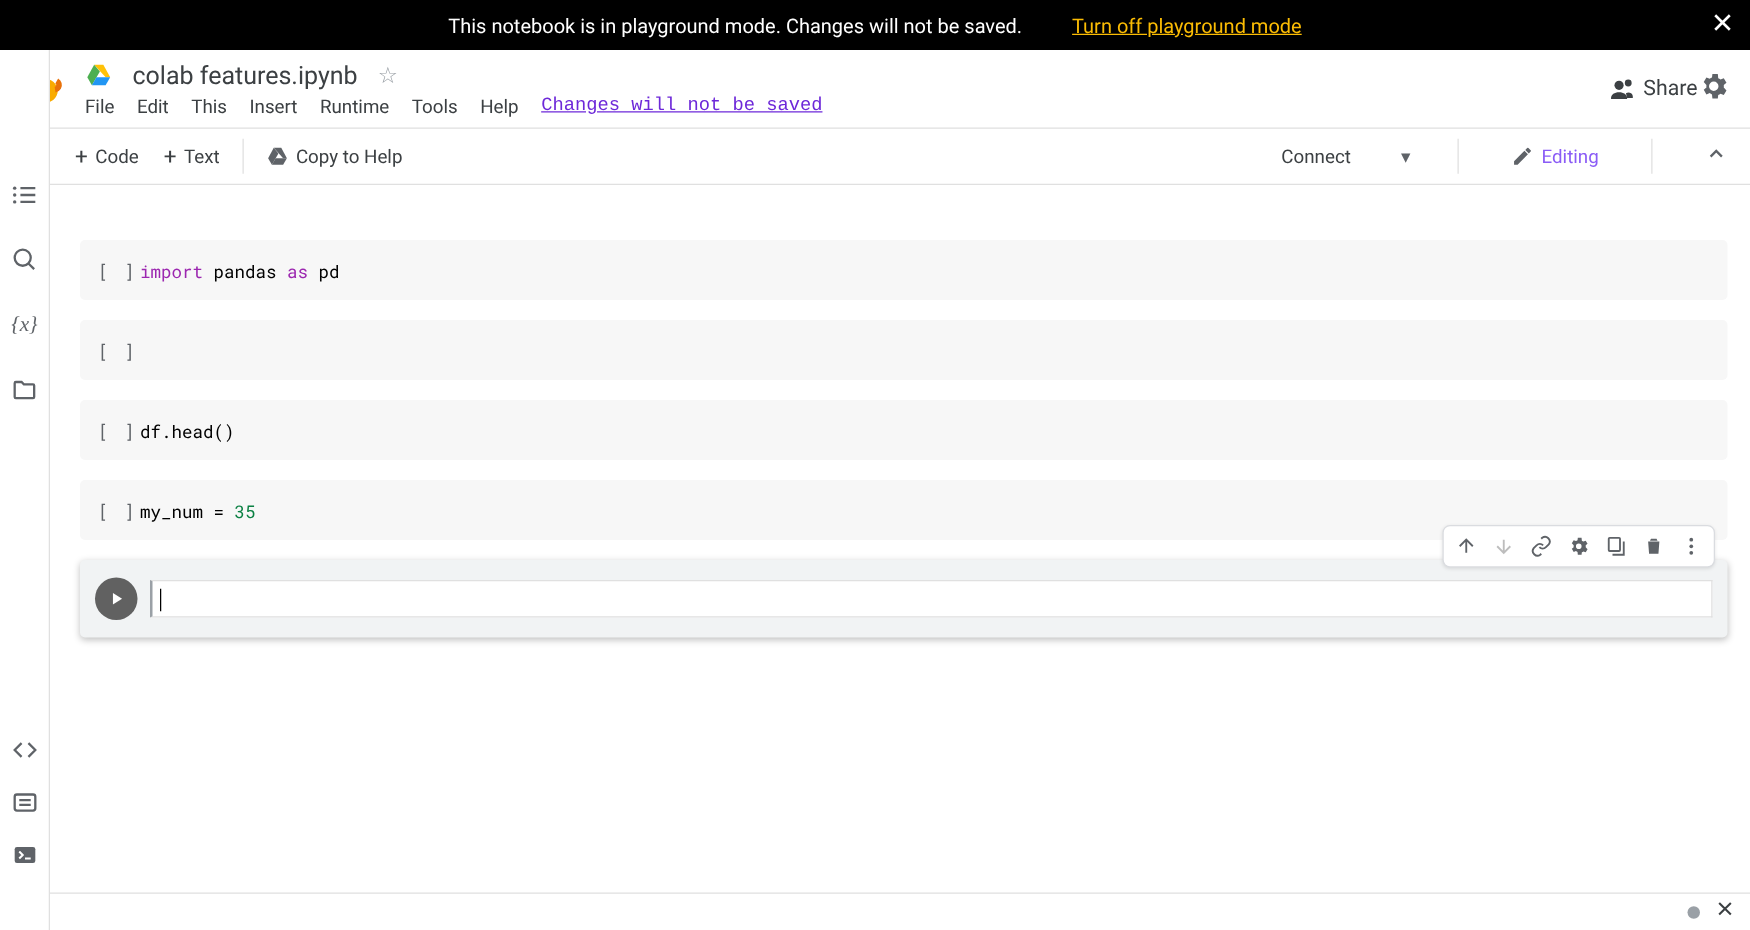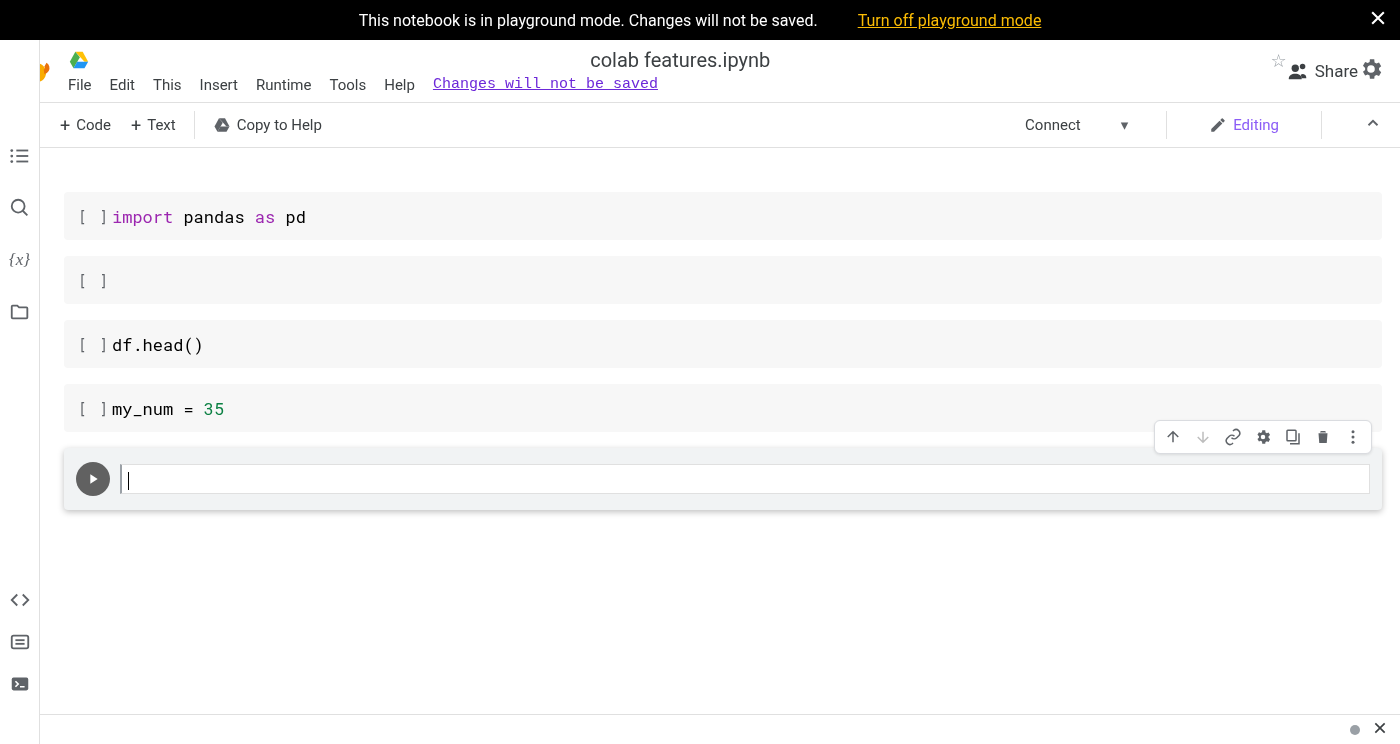--- a/index.html
+++ b/index.html
@@ -8,21 +8,21 @@
 
 .banner { background: #000; color: #fff; height: 40px; display: flex; align-items: center; justify-content: center; font-size: 16px; position: relative; }
 .banner a { color: #fbbc04; text-decoration: underline; cursor: pointer; margin-left: 40px; }
 .banner .close { position: absolute; right: 12px; top: 8px; cursor: pointer; font-size: 20px; line-height: 1; }
 
 
 .header { display: flex; align-items: flex-start; padding: 8px 16px 0 16px; }
 .logo { width: 40px; height: 40px; margin-right: 12px; display: flex; align-items: center; justify-content: center; }
 .logo svg { width: 36px; height: 36px; }
 .title-area { flex: 1; }
-.title-row { display: flex; align-items: center; gap: 16px; justify-content: space-between; }
+.title-row { display: flex; align-items: center; gap: 16px; }
 .drive-icon { width: 22px; height: 22px; }
 .title { font-size: 20px; color: #3c4043; }
 .star { color: #9aa0a6; font-size: 18px; cursor: pointer; }
 .menu-row { display: flex; gap: 18px; margin-top: 4px; font-size: 15px; color: #3c4043; }
 .menu-row .menu-item { cursor: pointer; }
 .menu-row .unsaved { color: #6d28d9; text-decoration: underline; cursor: pointer; font-family: Liberation Mono, monospace; }
 .header-right { display: flex; align-items: center; padding-top: 8px; }
 .share { display: flex; align-items: center; gap: 6px; font-size: 17px; color: #3c4043; cursor: pointer; }
 .gear-big { cursor: pointer; color: #5f6368; }
 
@@ -38,21 +38,21 @@
 
 
 .left-rail { position: absolute; left: 0; top: 40px; bottom: 0; width: 40px; border-right: 1px solid #e0e0e0; display: flex; flex-direction: column; align-items: center; padding-top: 104px; gap: 28px; background: #fff; }
 .rail-icon { color: #5f6368; cursor: pointer; width: 24px; height: 24px; display: flex; align-items: center; justify-content: center; }
 .rail-bottom { margin-top: auto; margin-bottom: 48px; display: flex; flex-direction: column; gap: 18px; }
 
 
 .main { position: absolute; left: 40px; right: 0; top: 162px; bottom: 30px; overflow-y: auto; padding: 30px 18px 0 24px; }
 .cell { background: #f7f7f7; border-radius: 4px; margin-bottom: 16px; display: flex; align-items: center; min-height: 48px; padding: 10px 12px; position: relative; }
 .cell .exec { color: #5f6368; font-family: "Roboto Mono", Menlo, monospace; font-size: 14px; width: 36px; text-align: center; letter-spacing: 2px; }
-.cell .code { font-family: "Roboto Mono", Menlo, monospace; font-size: 17px; white-space: pre; color: #000; }
+.cell .code { font-family: "Roboto Mono", Menlo, monospace; font-size: 14px; white-space: pre; color: #000; }
 .kw { color: #9c27b0; }
 .str { color: #a52a2a; text-decoration: underline; }
 .num { color: #0b8043; }
 
 
 .cell.active { background: #f1f3f4; box-shadow: 0 2px 6px rgba(0,0,0,0.25); padding: 14px 12px; }
 .cell.active .run-btn { width: 34px; height: 34px; border-radius: 50%; background: #616161; display: flex; align-items: center; justify-content: center; cursor: pointer; margin-right: 10px; }
 .cell.active .run-btn svg { fill: #fff; }
 .cell.active .code-input { flex: 1; background: #fff; border-left: 2px solid #9aa0a6; border-top: 1px solid #e0e0e0; border-right: 1px solid #e0e0e0; border-bottom: 1px solid #e0e0e0; height: 30px; padding: 4px 6px; font-family: "Roboto Mono", Menlo, monospace; font-size: 15px; }
 .cursor { display: inline-block; width: 1px; height: 18px; background: #000; vertical-align: middle; }

